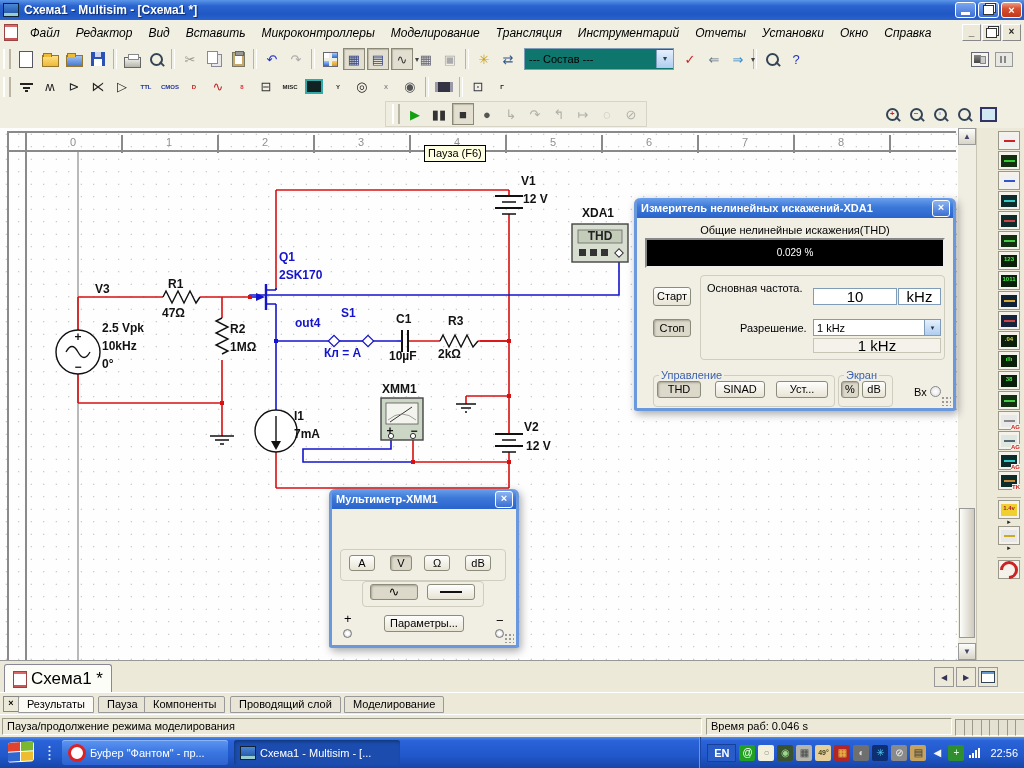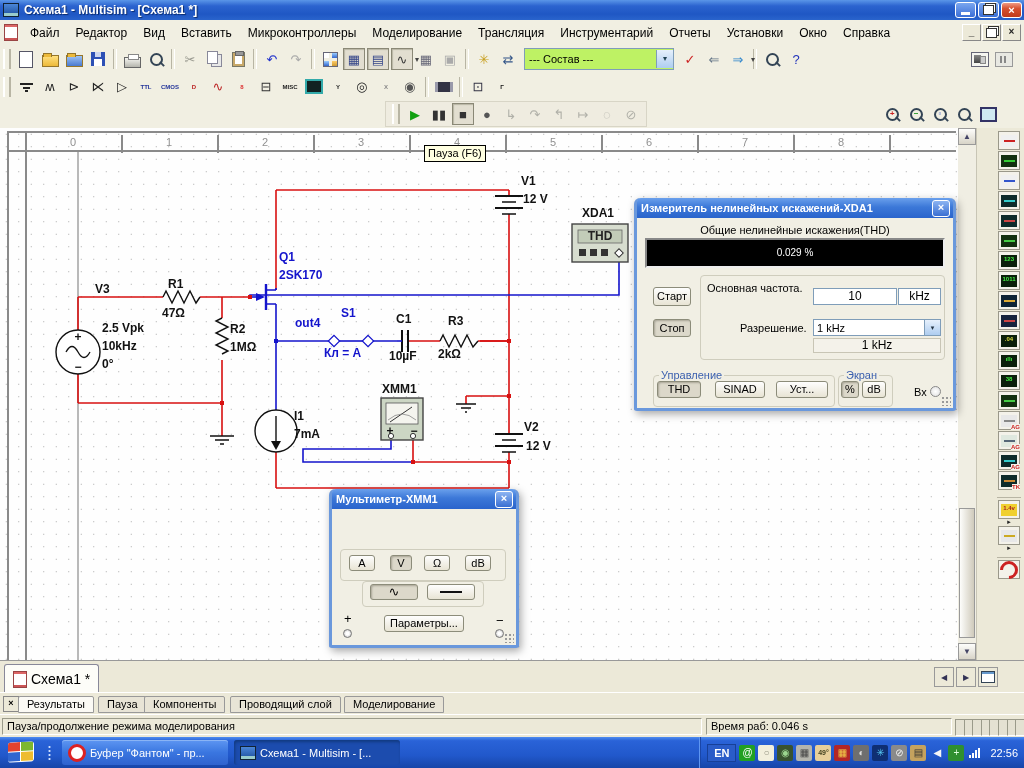--- a/index.html
+++ b/index.html
@@ -12,21 +12,21 @@
   #titlebar .ttl{color:#fff;font-weight:bold;font-size:12px;margin-left:5px;text-shadow:1px 1px 1px #0a2a6a;white-space:nowrap;}
   .winbtns{position:absolute;right:2px;top:2px;display:flex;gap:2px;}
   .wbtn{width:21px;height:16px;border-radius:3px;border:1px solid #fff;
     background:linear-gradient(180deg,#7aa6ef,#3b6fd6);color:#fff;font-size:11px;line-height:14px;
     text-align:center;font-weight:bold;box-sizing:border-box;}
   .wbtn.close{background:linear-gradient(180deg,#ef9a84,#d6512f 40%,#c03a1a);}
   .wbtn .mindash{display:block;width:9px;height:3px;background:#fff;margin:9px auto 0;}
   
   #menubar{position:absolute;left:0;top:20px;width:1024px;height:25px;background:#f1efe2;
     border-bottom:1px solid #c9c6b8;display:flex;align-items:center;}
-  .menu-item{padding:3px 8px;cursor:default;}
+  .menu-item{padding:3px 8px;cursor:default;font-style:italic;}
   .mdi-ctrls{position:absolute;right:3px;top:4px;display:flex;gap:1px;}
   .mbtn{width:17px;height:15px;background:#ece9d8;border:1px solid #fff;border-right-color:#888;
     border-bottom-color:#888;font-size:10px;text-align:center;line-height:13px;font-weight:bold;color:#222;}
   
   .tbrow{position:absolute;left:0;width:1024px;background:#f1efe2;display:flex;align-items:center;}
   #tbrow1{top:45px;height:28px;border-bottom:1px solid #d8d5c6;}
   #tbrow2{top:73px;height:27px;border-bottom:1px solid #d8d5c6;}
   #tbrow3{top:100px;height:28px;border-bottom:1px solid #9c9a8c;}
   .handle{width:4px;height:20px;margin:0 3px;border-left:2px solid #fff;border-right:2px solid #b8b5a4;}
   .tbtn{width:22px;height:22px;margin:0 1px;display:flex;align-items:center;justify-content:center;
@@ -79,21 +79,21 @@
   .ci.opera{width:12px;height:12px;border:3px solid #d22;border-radius:50%;background:#fff;}
   .ci.msim{width:14px;height:12px;background:linear-gradient(#4a86d8,#1c4e9c);border:1px solid #123;
      box-shadow:inset 0 -3px 0 #9cc;}
   .ci.winicon{width:12px;height:10px;border:1px solid #345;background:#fff;box-shadow:inset 0 2px 0 #69c;}
   .ci.bars{width:12px;height:10px;background:
      linear-gradient(#fff,#fff) 0 7px/2px 3px no-repeat,
      linear-gradient(#fff,#fff) 3px 5px/2px 5px no-repeat,
      linear-gradient(#fff,#fff) 6px 2px/2px 8px no-repeat,
      linear-gradient(#fff,#fff) 9px 0/2px 10px no-repeat;}
   
-  .combo{height:20px;background:#bef264;border:1px solid #7f9db9;display:flex;align-items:center;margin:0 4px;}
+  .combo{height:20px;background:#0f766e;border:1px solid #7f9db9;display:flex;align-items:center;margin:0 4px;}
   .combo .cval{flex:1;padding:0 4px;font-size:11px;white-space:nowrap;}
   .combo .cbtn{width:16px;height:18px;background:linear-gradient(#e6f0fc,#aecdf0);border-left:1px solid #7f9db9;
      text-align:center;font-size:8px;line-height:18px;color:#245;}
   
   #canvas{position:absolute;left:0;top:128px;width:958px;height:532px;background:#fefefe;
     background-image:radial-gradient(circle,#a3a3a3 0.8px,transparent 0.9px);background-size:12.5px 12.5px;
     border-right:1px solid #999;overflow:hidden;}
   .pline{position:absolute;background:#8a8a8a;}
   .rnum{position:absolute;top:5px;transform:translateX(-50%);color:#909090;font-size:11px;}
   .rtick{position:absolute;top:4px;width:2px;height:18px;background:#8a8a8a;}
@@ -125,32 +125,32 @@
   .dclose{position:absolute;right:3px;top:2px;width:16px;height:15px;border:1px solid #fff;border-radius:3px;
     background:linear-gradient(#8cb4f2,#3a6fd2);color:#fff;text-align:center;line-height:13px;font-size:11px;font-weight:bold;}
   .blkdisp{background:#000;border:2px solid;border-color:#888 #eee #eee #888;color:#fff;
     text-align:center;font-size:10px;}
   .xbtn{background:linear-gradient(#fefefe,#e8e4d4);border:1px solid #8c8c7a;border-radius:3px;
     text-align:center;font-size:11px;box-sizing:border-box;position:absolute;}
   .xbtn.pressed{background:#dcd8ca;box-shadow:inset 1px 1px 2px #a8a596;}
   .gframe{position:absolute;border:1px solid #cfcdbd;border-radius:4px;}
   .glabel{position:absolute;font-size:11px;color:#3a5fae;background:#f1efe4;padding:0 2px;}
   .dlbl{position:absolute;font-size:11px;}
-  .dinput{position:absolute;background:#fff;border:1px solid #7f9db9;font-size:12px;text-align:center;box-sizing:border-box;}
+  .dinput{position:absolute;background:#fff;border:1px solid #7f9db9;font-size:15px;text-align:center;box-sizing:border-box;}
   .dselect{position:absolute;background:#fff;border:1px solid #7f9db9;font-size:11px;display:flex;align-items:center;box-sizing:border-box;}
   .dselect .sv{flex:1;padding-left:3px;}
   .dselect .sb{width:15px;align-self:stretch;background:linear-gradient(#e6f0fc,#aecdf0);border-left:1px solid #7f9db9;text-align:center;font-size:7px;line-height:15px;color:#234;}
   .radio{display:inline-block;width:9px;height:9px;border-radius:50%;border:1px solid #888;background:radial-gradient(#fff,#ddd);vertical-align:middle;}
   .grip{position:absolute;right:2px;bottom:2px;width:10px;height:10px;
     background:radial-gradient(circle,#999 1px,transparent 1.2px);background-size:4px 4px;}
   .term{position:absolute;width:7px;height:7px;border-radius:50%;border:1px solid #777;background:radial-gradient(#fff 30%,#bbb);}
   
   #tabrow{position:absolute;left:0;top:660px;width:1024px;height:32px;background:#ece9d8;border-top:1px solid #999;}
   #doctab{position:absolute;left:4px;top:3px;height:28px;background:#fdfdf8;border:1px solid #889;
-    border-bottom:none;border-radius:3px 3px 0 0;display:flex;align-items:center;padding:0 8px;gap:4px;font-size:14px;}
+    border-bottom:none;border-radius:3px 3px 0 0;display:flex;align-items:center;padding:0 8px;gap:4px;font-size:17px;}
   #tabnav{position:absolute;right:26px;top:6px;display:flex;gap:2px;}
   .navb{width:18px;height:18px;background:#ece9d8;border:1px solid #999;text-align:center;font-size:8px;line-height:17px;color:#335;display:flex;align-items:center;justify-content:center;}
   #resultsrow{position:absolute;left:0;top:692px;width:1024px;height:22px;background:#ece9d8;border-top:1px solid #fff;}
   #resx{position:absolute;left:3px;top:3px;width:14px;height:14px;background:#ece9d8;border:1px solid #888;
     font-size:9px;font-weight:bold;text-align:center;line-height:12px;}
   .btab{position:absolute;top:3px;height:17px;background:#e8e4d6;border:1px solid #999;border-radius:2px 2px 0 0;
     font-size:11px;padding:1px 8px 0;box-sizing:border-box;white-space:nowrap;}
   .btab.active{background:#fbfaf5;}
   
   #statusbar{position:absolute;left:0;top:714px;width:1024px;height:23px;background:#ece9d8;border-top:1px solid #fff;}

